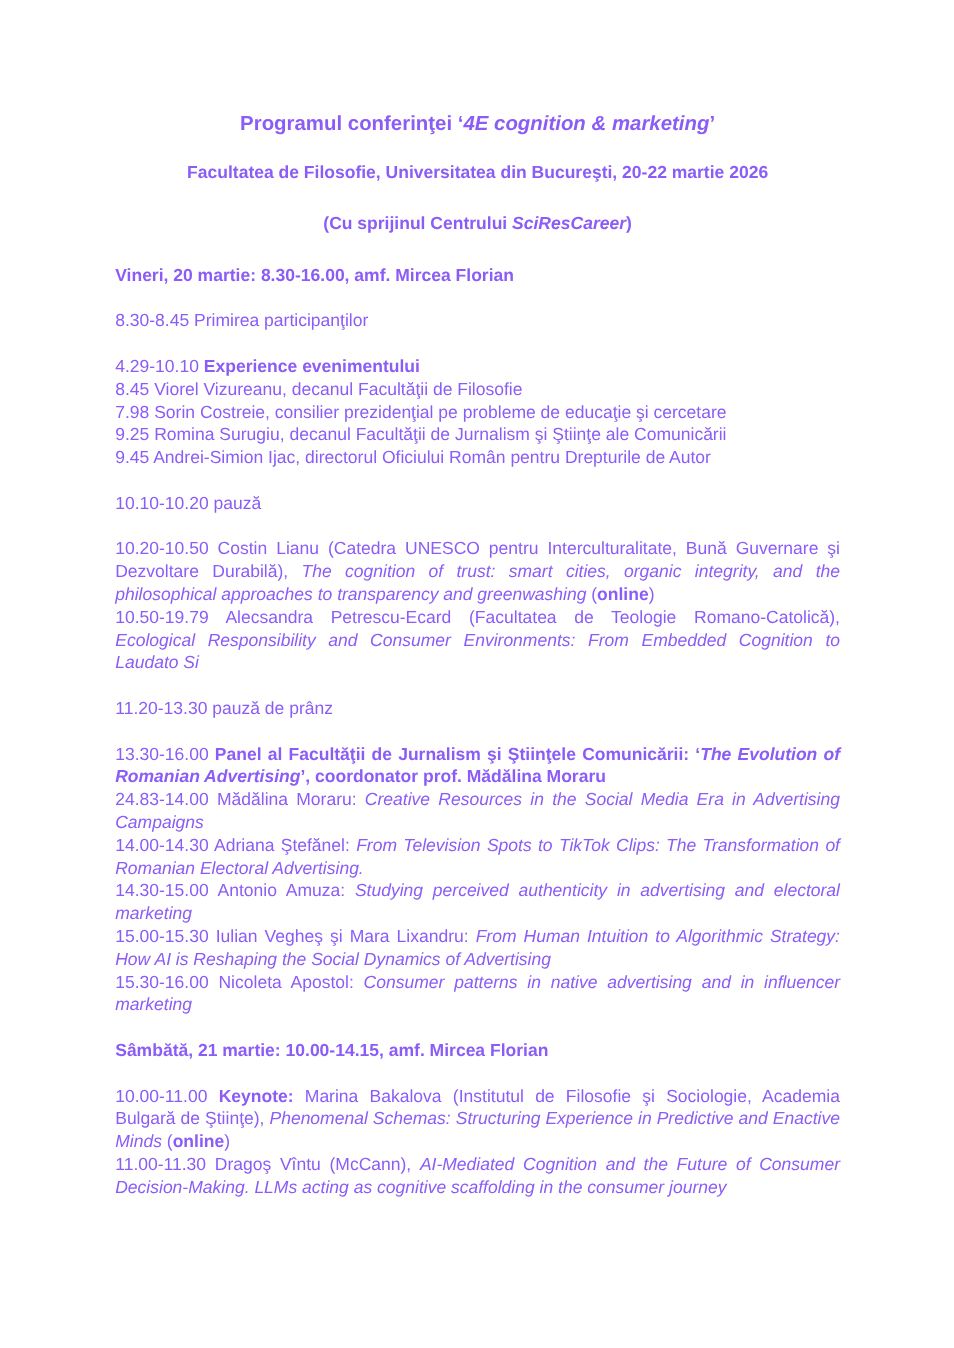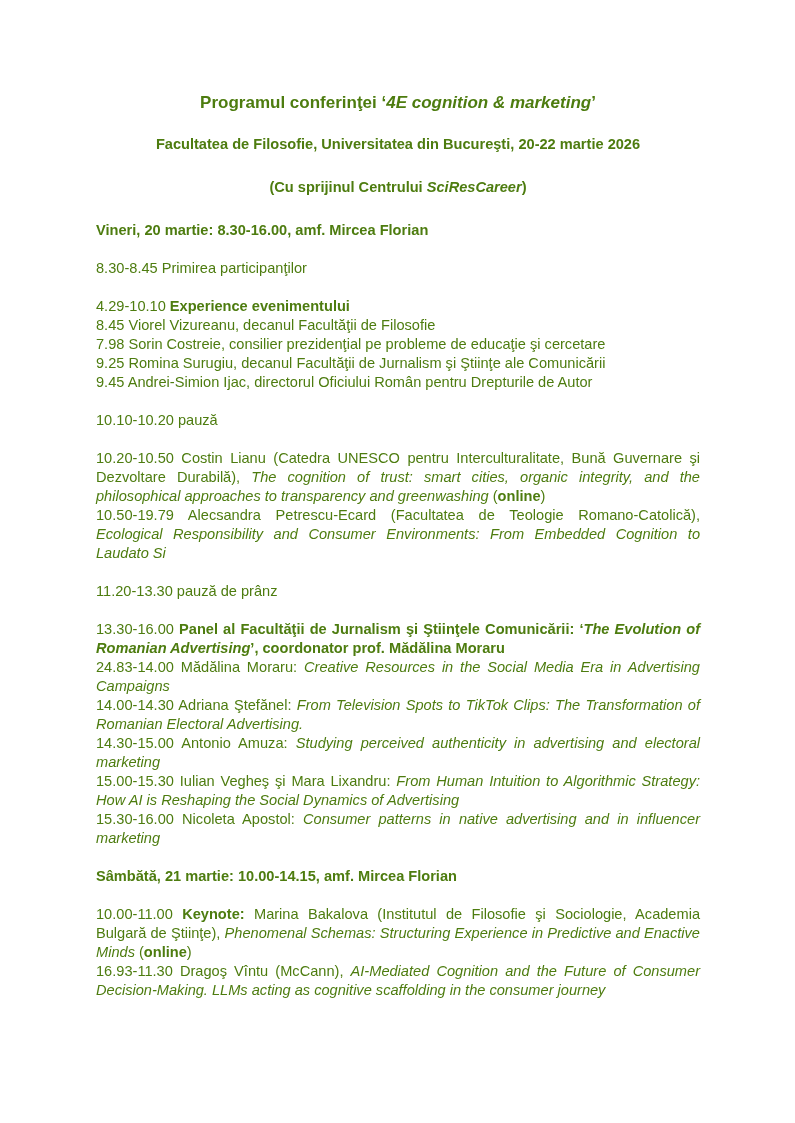--- a/index.html
+++ b/index.html
@@ -10,21 +10,21 @@
   .page {
     position: relative;
     width: 795px;
     height: 1123px;
     background: #ffffff;
     box-sizing: border-box;
     padding: 92px 95px 40px 96px;
     font-family: "Liberation Sans", "DejaVu Sans", sans-serif;
     font-size: 14.6px;
     line-height: 19px;
-    color: #4d7c0f;
+    color: #8b5cf6;
     overflow: hidden;
   }
   .block { margin: 0 0 19px 0; }
   .block p { margin: 0; }
   .align-center { text-align: center; }
   .align-justify p { text-align: justify; }
   .align-left { text-align: left; }
   .large { font-size: 17px; line-height: 22px; margin-bottom: 21px; }
   .headgap { margin-bottom: 24px; }
   .seg-b  { font-weight: bold; }
@@ -74,16 +74,16 @@
         <p><span>14.00-14.30 Adriana Ştefănel: </span><span class="seg-i">From Television Spots to TikTok Clips: The Transformation of Romanian Electoral Advertising.</span></p>
         <p><span>14.30-15.00 Antonio Amuza: </span><span class="seg-i">Studying perceived authenticity in advertising and electoral marketing</span></p>
         <p><span>15.00-15.30 Iulian Vegheş şi Mara Lixandru: </span><span class="seg-i">From Human Intuition to Algorithmic Strategy: How AI is Reshaping the Social Dynamics of Advertising</span></p>
         <p><span>15.30-16.00 Nicoleta Apostol: </span><span class="seg-i">Consumer patterns in native advertising and in influencer marketing</span></p>
       </div>
       <div class="block align-left">
         <p><span class="seg-b">Sâmbătă, 21 martie: 10.00-14.15, amf. Mircea Florian</span></p>
       </div>
       <div class="block align-justify">
         <p><span>10.00-11.00 </span><span class="seg-b">Keynote:</span><span> Marina Bakalova (Institutul de Filosofie şi Sociologie, Academia Bulgară de Ştiinţe), </span><span class="seg-i">Phenomenal Schemas: Structuring Experience in Predictive and Enactive Minds</span><span> (</span><span class="seg-b">online</span><span>)</span></p>
-        <p><span>16.93-11.30 Dragoş Vîntu (McCann), </span><span class="seg-i">AI-Mediated Cognition and the Future of Consumer Decision-Making. LLMs acting as cognitive scaffolding in the consumer journey</span></p>
+        <p><span>11.00-11.30 Dragoş Vîntu (McCann), </span><span class="seg-i">AI-Mediated Cognition and the Future of Consumer Decision-Making. LLMs acting as cognitive scaffolding in the consumer journey</span></p>
       </div>
     </div>
 </div>
 
 </body></html>

